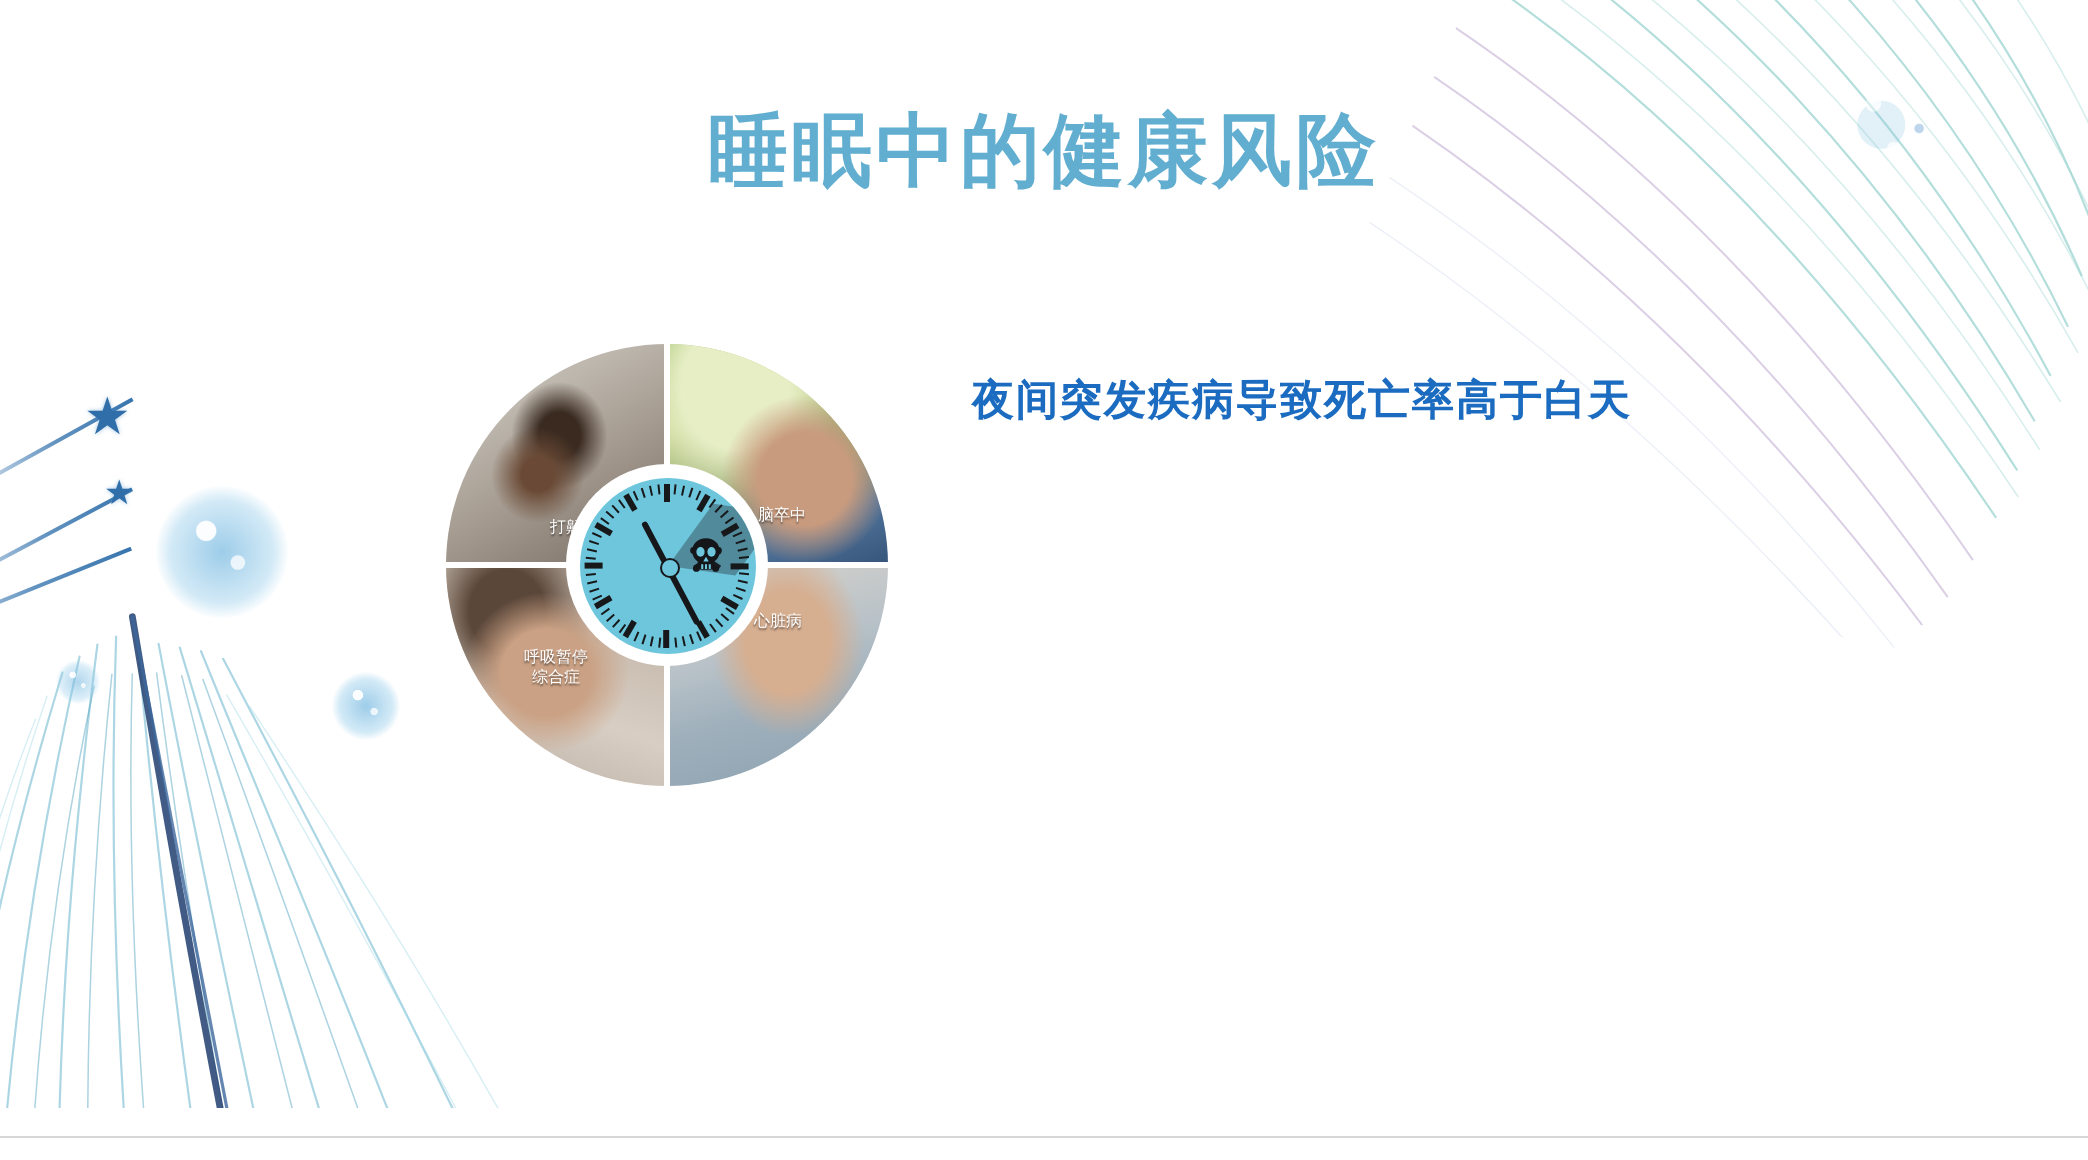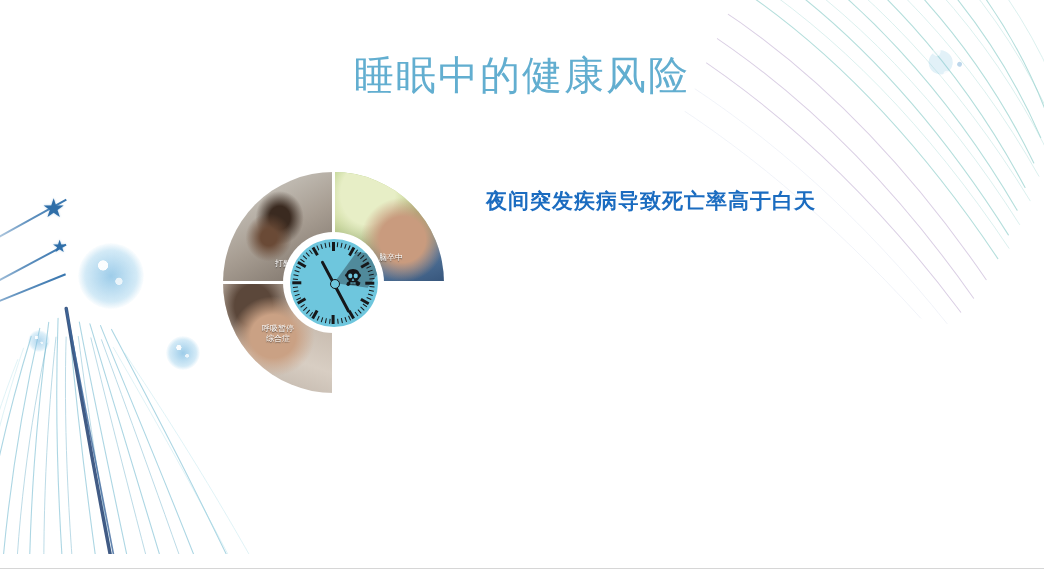--- a/index.html
+++ b/index.html
@@ -82,21 +82,21 @@
   .streak-c { left: -55px; top: 322px; width: 130px; transform: rotate(-22deg); }
 
   
   #title {
     position: absolute;
     left: 0;
     top: 48px;
     width: 1044px;
     text-align: center;
     font-size: 40px;
-    font-weight: normal;
+    font-weight: bold;
     letter-spacing: 2px;
     color: #62aed0;
   }
 
   
   #collage {
     position: absolute;
     left: 223px;
     top: 172px;
     width: 221px;
@@ -365,20 +365,24 @@
       <div class="q-img img-stroke"></div>
       <div class="q-label lbl-tr">脑卒中</div>
     </div>
 
     <div class="quad quad-bl">
       <div class="q-img img-apnea"></div>
       <div class="q-label lbl-bl">呼吸暂停
 综合症</div>
     </div>
 
+    <div class="quad quad-br">
+      <div class="q-img img-heart"></div>
+      <div class="q-label lbl-br">心脏病</div>
+    </div>
 
     <div id="clock-ring">
       <div id="clock-face">
         <div class="wedge"></div>
 
         <div class="tick major" style="transform:rotate(0deg)"></div>
         <div class="tick" style="transform:rotate(6deg)"></div>
         <div class="tick" style="transform:rotate(12deg)"></div>
         <div class="tick" style="transform:rotate(18deg)"></div>
         <div class="tick" style="transform:rotate(24deg)"></div>

